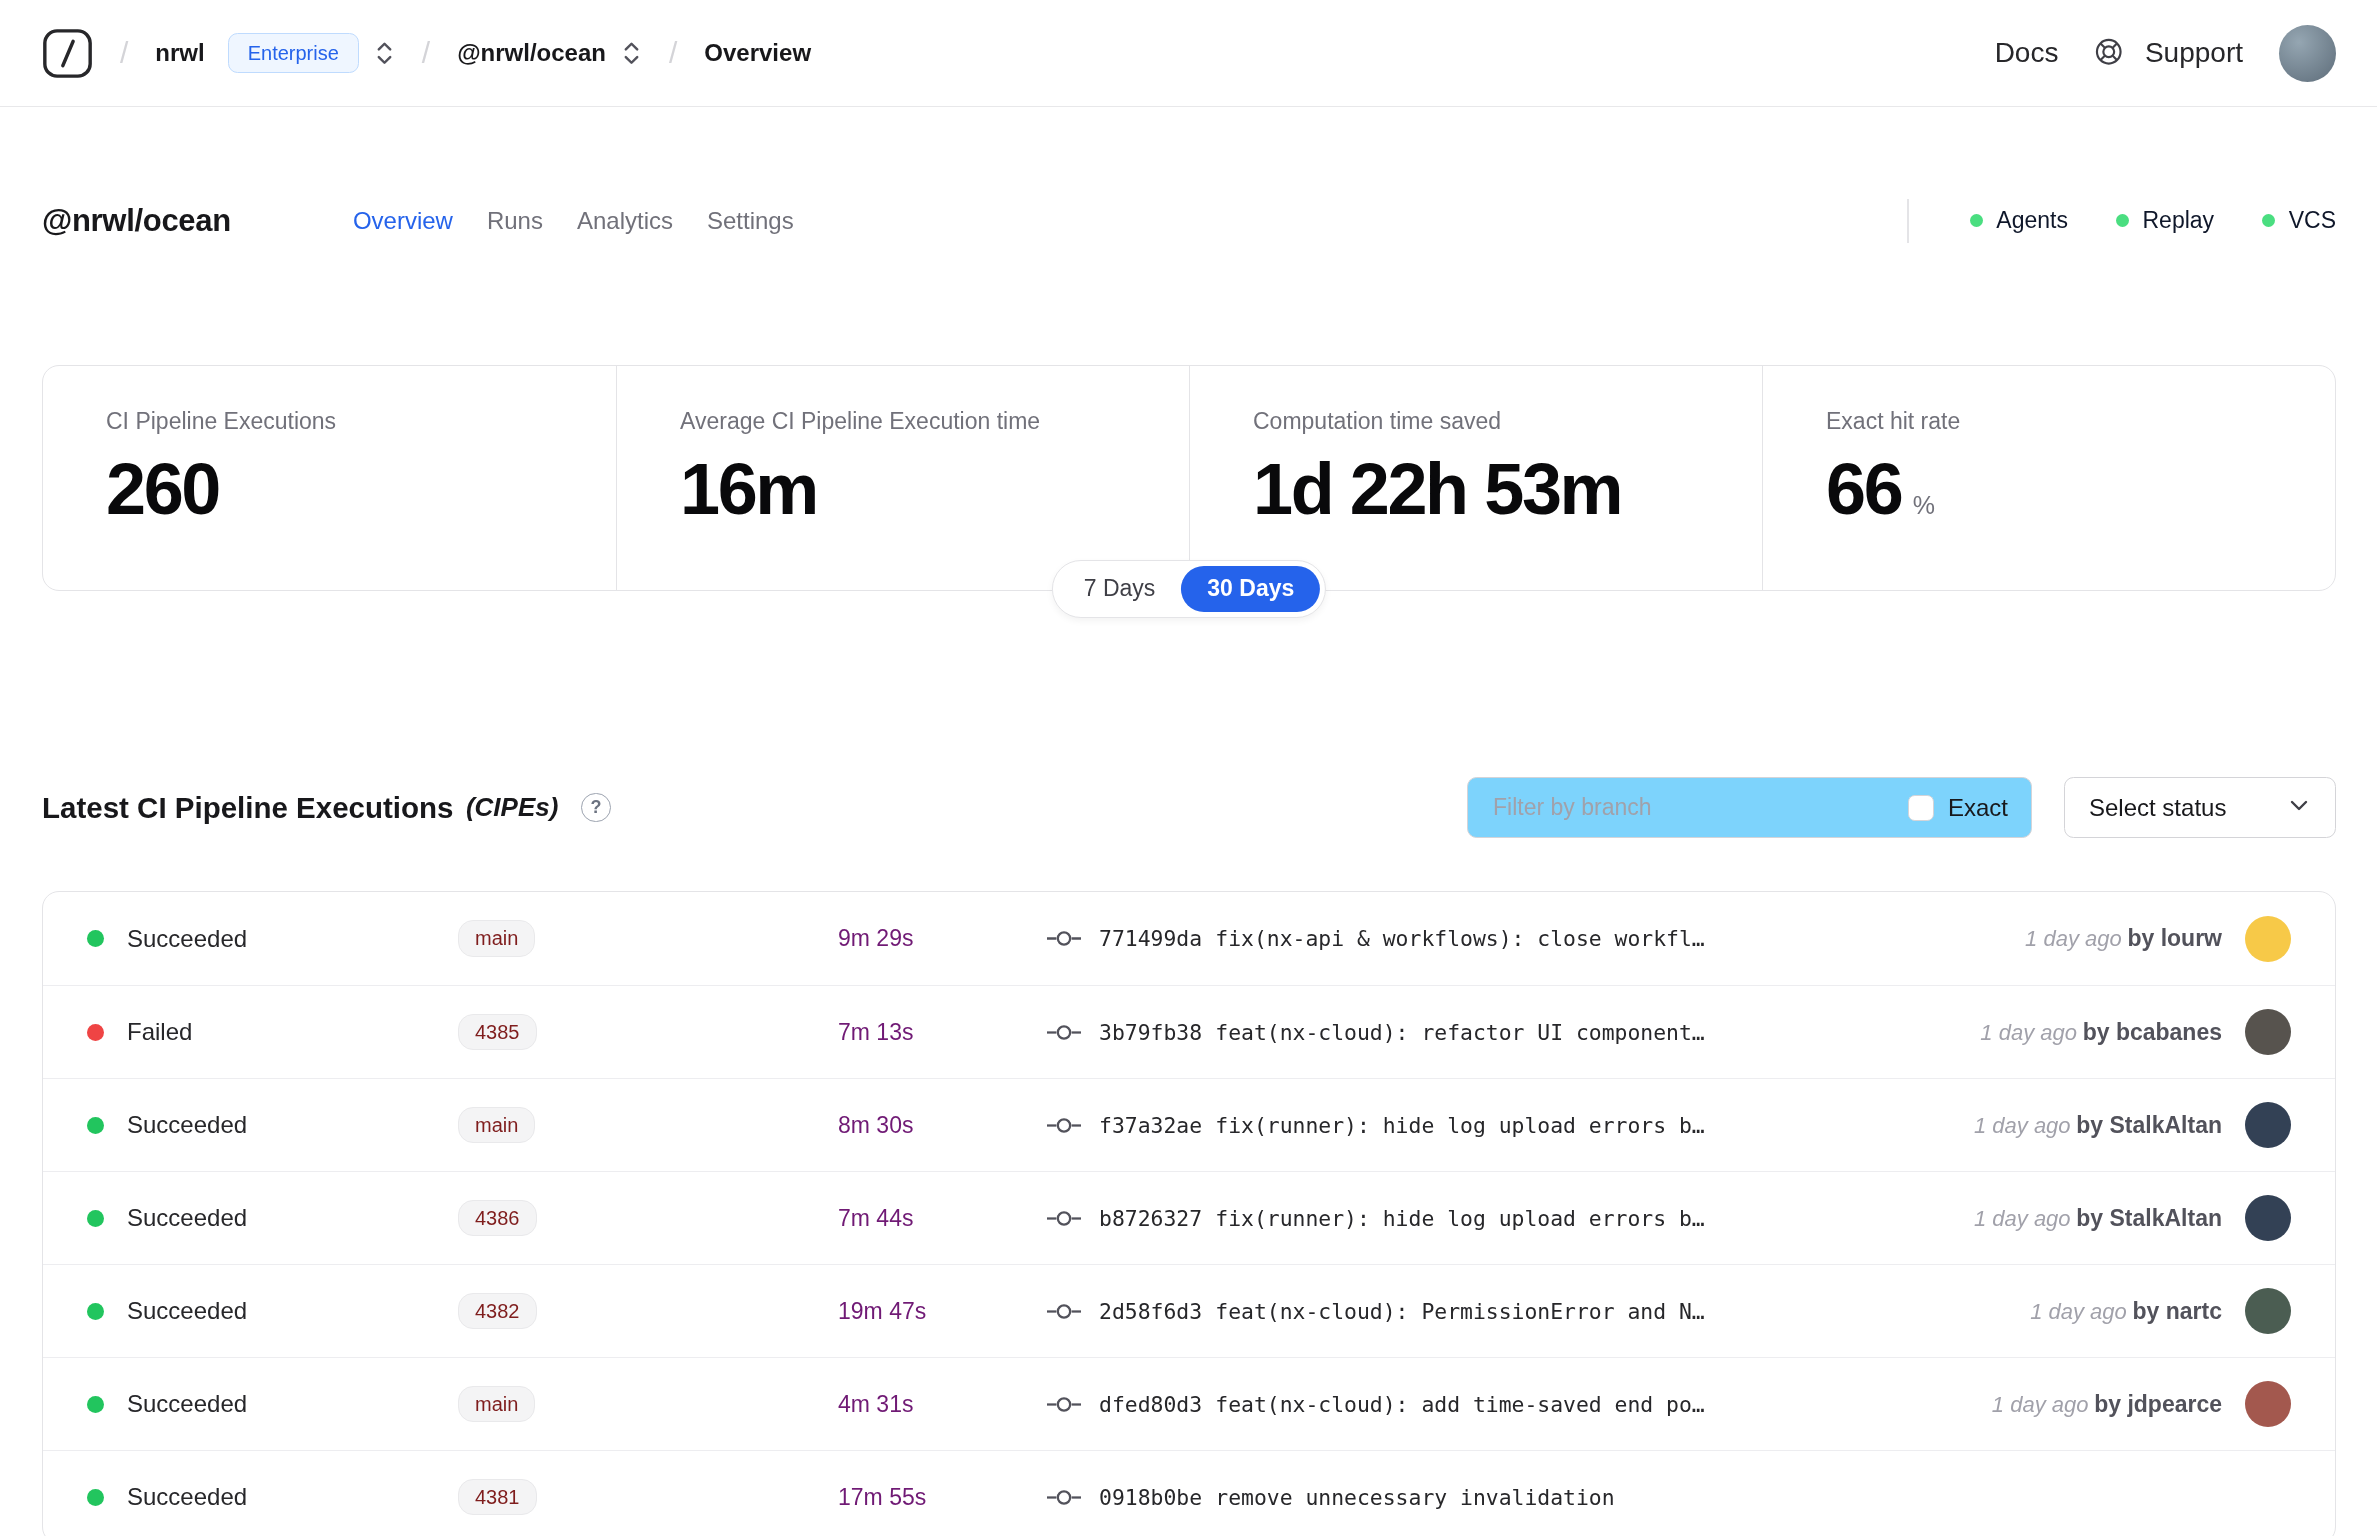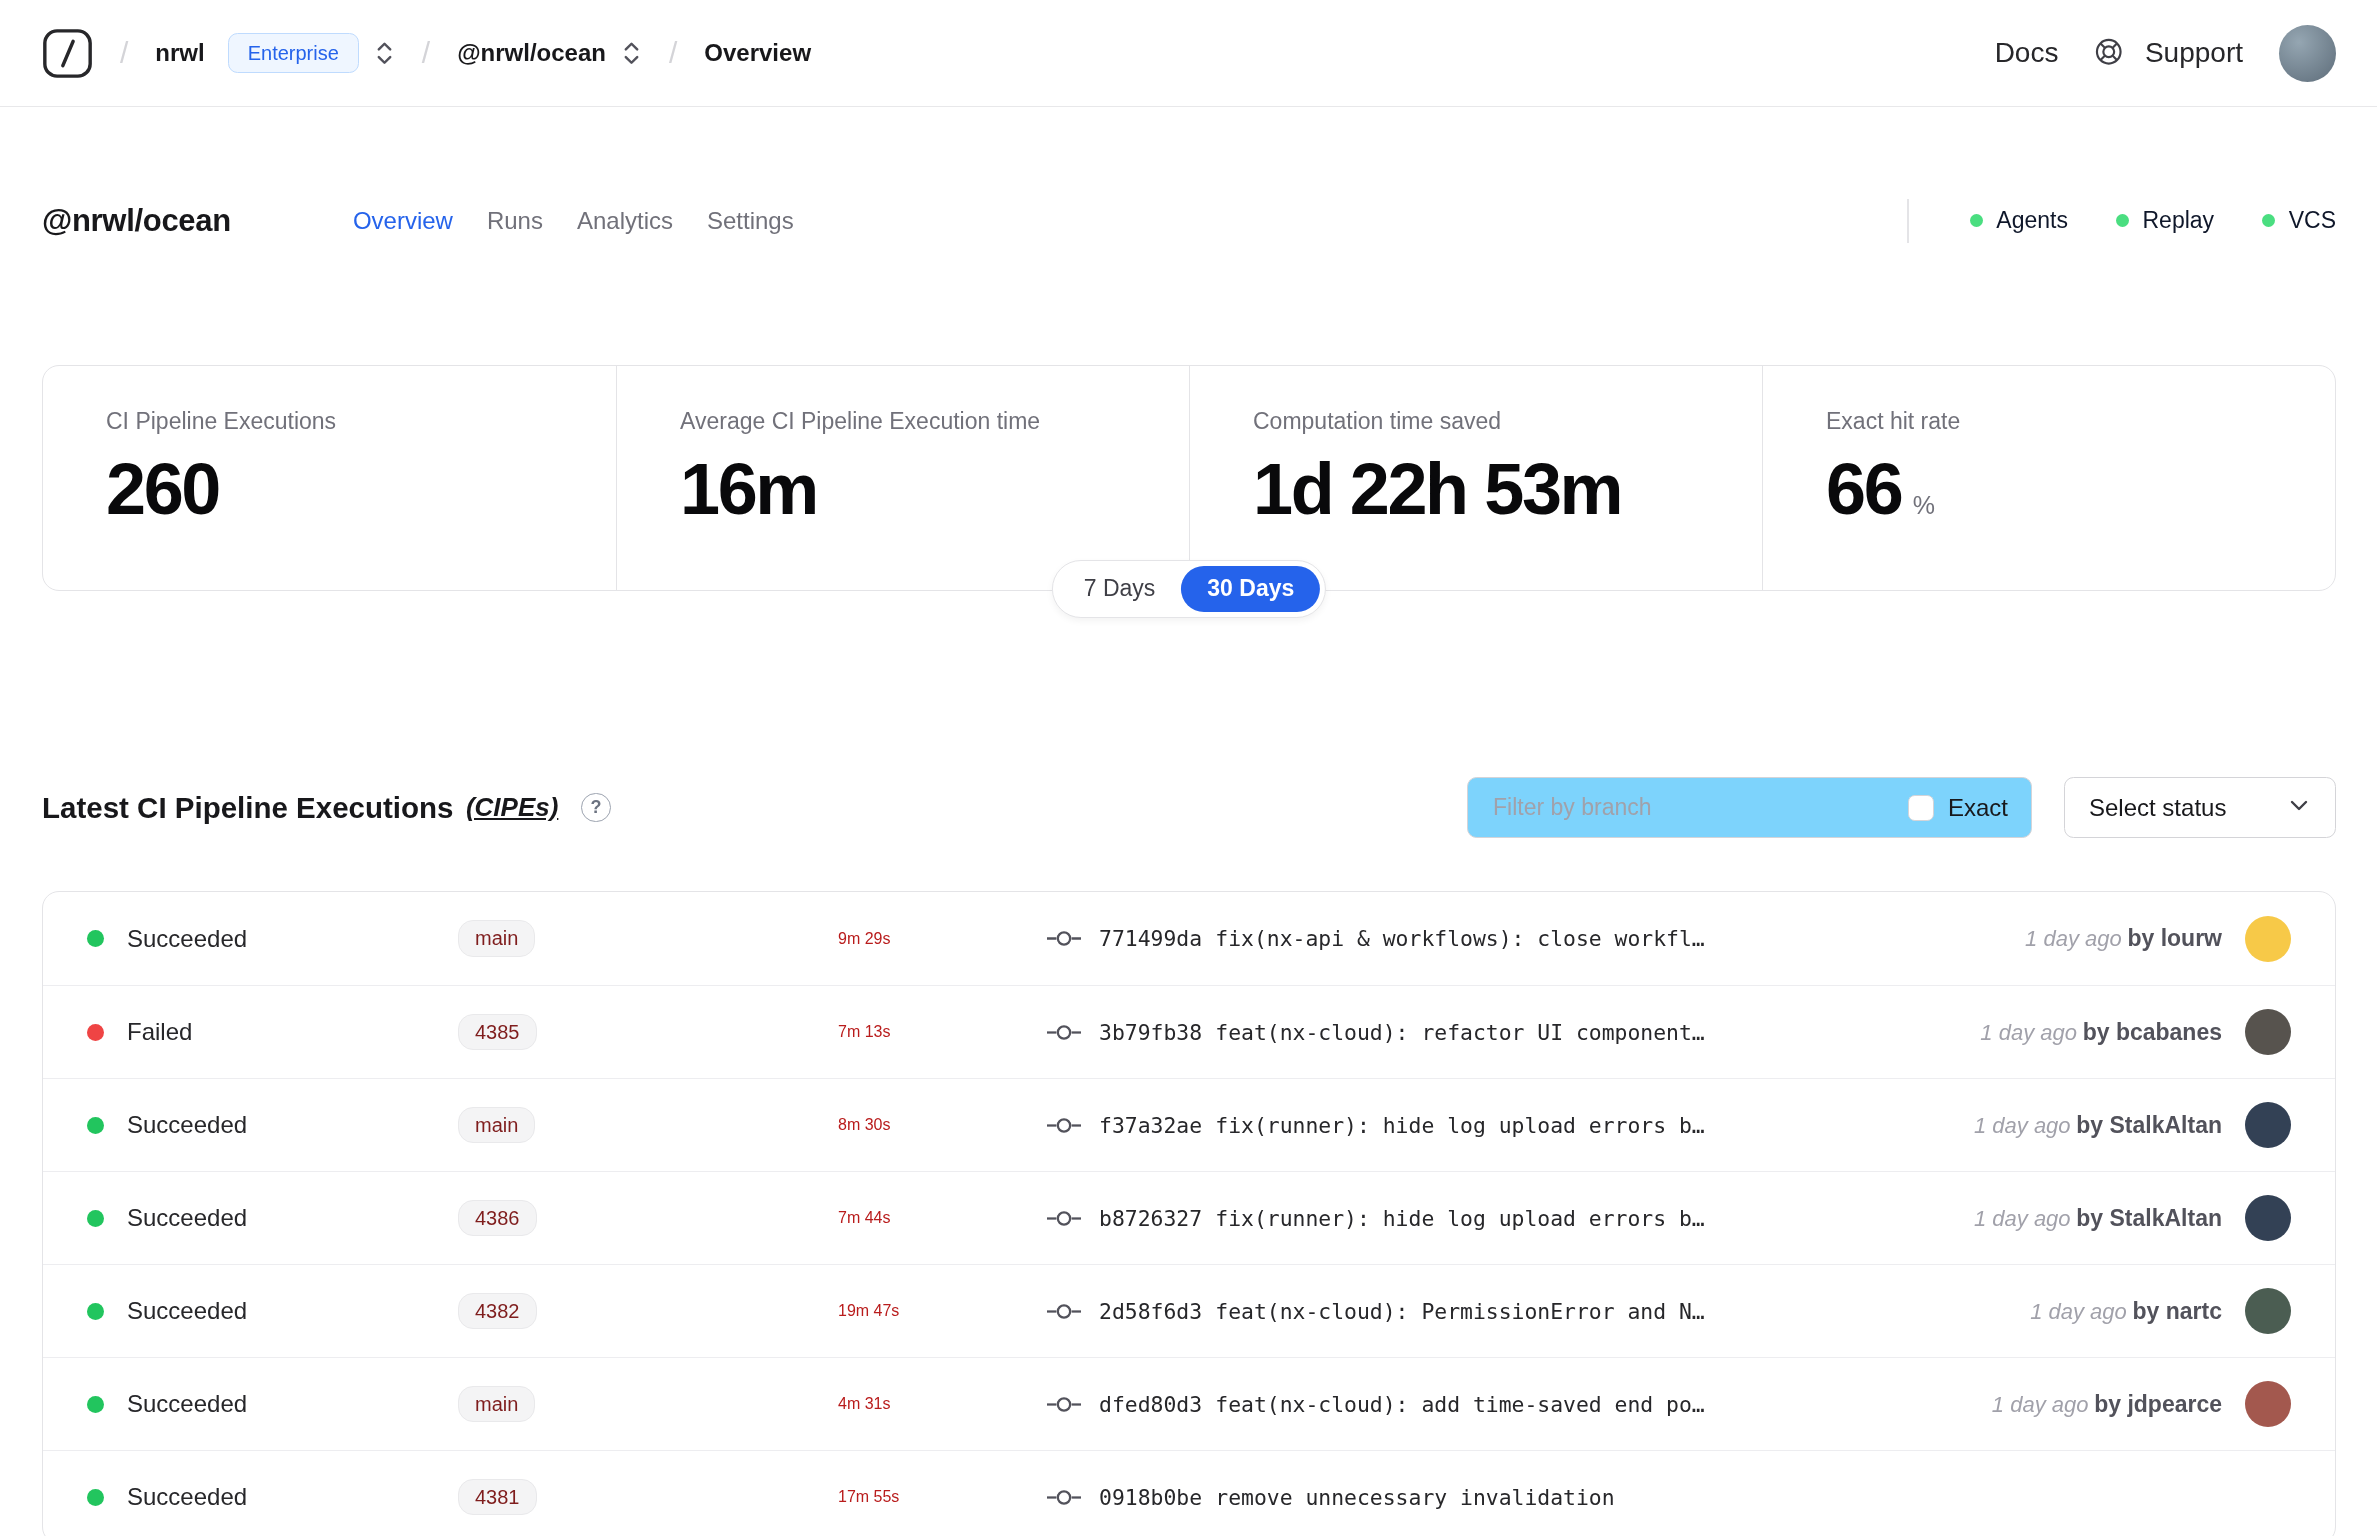--- a/index.html
+++ b/index.html
@@ -42,40 +42,40 @@
   .stat-value { font-size: 72px; font-weight: 700; letter-spacing: -2.4px; margin-top: 13.3px; color: #09090b; display: flex; align-items: baseline; }
   .stat-suffix { font-size: 25px; font-weight: 400; color: #71717a; letter-spacing: 0; margin-left: 11.4px; }
   .range-toggle { position: absolute; left: 50%; bottom: -27.6px; transform: translateX(-50%); background: #fff; border: 1.9px solid #e4e4e7; border-radius: 950px; display: flex; padding: 4.8px; box-shadow: 0 2.9px 7.6px rgba(0,0,0,0.05); }
   .range-btn { font-size: 23px; padding: 9.5px 26px; border-radius: 950px; color: #3f3f46; background: none; border: none; font-weight: 500; font-family: inherit; cursor: pointer; }
   .range-btn.active { background: #2563eb; color: #fff; font-weight: 700; }
 
   
   .section-row { display: flex; align-items: center; padding: 0 42px; margin-top: 186px; }
   .section-title-wrap { display: flex; align-items: center; }
   .section-title { font-size: 29.5px; font-weight: 700; }
-  .section-title-suffix { font-size: 26px; font-style: italic; font-weight: 600; margin-left: 12.4px; text-decoration: underline; }
+  .section-title-suffix { font-size: 26px; font-style: italic; font-weight: 600; margin-left: 12.4px; }
   .help-circle { width: 29.5px; height: 29.5px; border: 1.9px solid #9ca3af; border-radius: 50%; color: #6b7280; font-size: 18px; display: flex; align-items: center; justify-content: center; margin-left: 23px; font-weight: 700; cursor: pointer; }
   .section-controls { margin-left: auto; display: flex; align-items: center; gap: 32px; }
   .filter-group { display: flex; align-items: center; border: 1.9px solid #d4d4d8; border-radius: 9.5px; height: 61px; width: 565px; background: #7dd3fc; }
   .filter-input { border: none; outline: none; flex: 1; font-size: 23px; padding: 0 25px; color: #18181b; height: 100%; background: transparent; min-width: 0; font-family: inherit; }
   .filter-input::placeholder { color: #a1a1aa; }
   .exact-seg { display: flex; align-items: center; gap: 14.3px; padding: 0 23px; height: 100%; }
   .checkbox { width: 26px; height: 26px; border: 1.9px solid #d4d4d8; border-radius: 6.7px; background: #fff; cursor: pointer; flex: none; }
   .exact-label { font-size: 24px; color: #18181b; }
   .select-btn { display: flex; align-items: center; justify-content: space-between; width: 272px; height: 61px; border: 1.9px solid #d4d4d8; border-radius: 9.5px; padding: 0 24px; font-size: 24px; font-weight: 500; background: #fff; color: #18181b; font-family: inherit; cursor: pointer; }
 
   
   .cipe-table { margin: 53px 42px 0; border: 1.9px solid #e4e4e7; border-radius: 17px; background: #fff; overflow: hidden; }
   .cipe-row { display: grid; grid-template-columns: 371px 380px 209px 1fr auto; align-items: center; height: 93px; padding: 0 44px; border-top: 1.9px solid #ededf0; cursor: pointer; }
   .cipe-row:first-child { border-top: none; }
   .col-status { display: flex; align-items: center; gap: 23px; }
   .dot { width: 17px; height: 17px; border-radius: 50%; flex: none; }
   .status-label { font-size: 24px; color: #27272a; }
   .branch-badge { background: #f4f4f5; border: 1.9px solid #e9e9eb; color: #7f1d1d; font-size: 20px; padding: 5.7px 16px; border-radius: 15px; display: inline-block; }
-  .col-duration { font-size: 16px; color: #b91c1c; }
+  .col-duration { font-size: 23px; color: #701a75; }
   .col-commit { display: flex; align-items: center; gap: 18px; min-width: 0; }
   .commit-icon { stroke: #52525b; stroke-width: 2.4; flex: none; }
   .commit-text { font-family: "DejaVu Sans Mono", "Liberation Mono", monospace; font-size: 21.4px; color: #27272a; white-space: nowrap; overflow: hidden; }
   .commit-hash { margin-right: 13.3px; }
   .col-meta { display: flex; align-items: center; gap: 23px; justify-self: end; }
   .time { font-style: italic; color: #a1a1aa; font-size: 22px; }
   .author { color: #52525b; font-size: 23px; font-weight: 600; margin-left: 5.7px; }
   .row-avatar { width: 46px; height: 46px; flex: none; }
 </style>
 </head>

